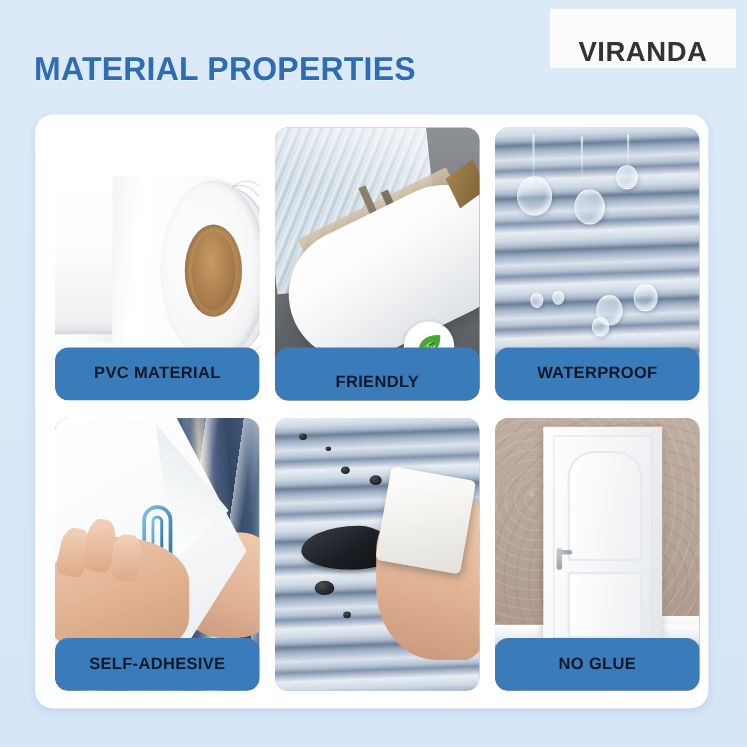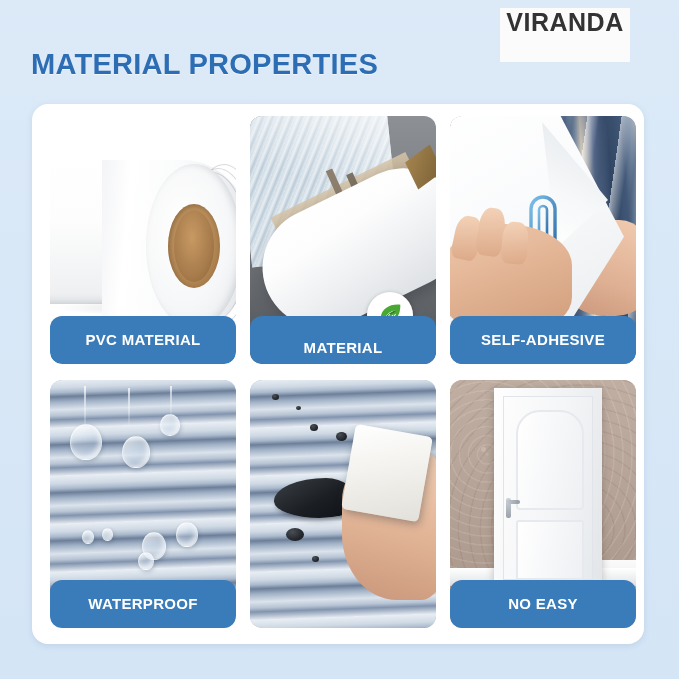--- a/index.html
+++ b/index.html
@@ -5,22 +5,22 @@
   html,body{margin:0;padding:0;}
   body{
     width:679px;height:679px;overflow:hidden;
     font-family:"Liberation Sans", sans-serif;
     background:linear-gradient(180deg,#dceaf8 0%, #d9e8f7 40%, #d4e5f6 100%);
   }
   .page{position:relative;width:679px;height:679px;}
 
   
   .brand-box{
-    position:absolute;left:500px;top:8px;width:130px;height:54px;
-    background:#fbfbfb;display:flex;align-items:flex-start;justify-content:center;
+    position:absolute;left:500px;top:8px;width:169px;height:54px;
+    background:#fbfbfb;display:flex;align-items:flex-end;justify-content:center;
   }
   .brand-text{
     font-size:25px;font-weight:bold;color:#333333;letter-spacing:.5px;
     font-family:"Liberation Sans", sans-serif;
   }
   .page-title{
     position:absolute;left:31px;top:47px;
     font-size:30px;font-weight:bold;color:#2d6db4;
     letter-spacing:.2px;
     transform:scaleX(.97);transform-origin:left center;
@@ -38,21 +38,21 @@
     display:grid;grid-template-columns:repeat(3,186px);
     grid-template-rows:248px 248px;
     column-gap:14px;row-gap:16px;
   }
 
   
   .tile{position:relative;width:186px;height:248px;border-radius:12px;overflow:hidden;}
   .tile-img{position:absolute;inset:0;border-radius:12px;overflow:hidden;}
   .label{
     position:absolute;left:0;right:0;bottom:0;height:48px;
-    background:#3a7cba;color:#ffffff;
+    background:#3a7cba;color:#0f172a;
     display:flex;align-items:center;justify-content:center;text-align:center;
     border-radius:12px;
     font-size:15px;font-weight:bold;letter-spacing:.3px;line-height:1.02;
     padding:0 4px;box-sizing:border-box;
   }
   .label.two-line{font-size:15px;line-height:1.05;}
 
   
   .t1{background:#ffffff;}
   .roll-sheet{
@@ -303,23 +303,41 @@
               <path d="M7 27c2-7 7-12 14-15" stroke="#2e7d1f" stroke-width="1.6" fill="none" stroke-linecap="round"></path>
               <g stroke="#ffffff" stroke-width="1.1" opacity=".9">
                 <path d="M13 19l3-4M16 20l3-4M19 19l3-4M11 21l2-3"></path>
               </g>
             </svg>
           </div>
         </div>
         <div class="label two-line">
           <span>
             <br>
-            <span>MATERIAL</span>
+            <span>FRIENDLY</span>
           </span>
         </div>
+      </div>
+
+      <div class="tile t4">
+        <div class="tile-img">
+          <div class="wood"></div>
+          <div class="trail" style="left:34px;top:6px;height:46px;"></div>
+          <div class="trail" style="left:78px;top:8px;height:40px;"></div>
+          <div class="trail" style="left:120px;top:6px;height:30px;"></div>
+          <div class="drop" style="left:20px;top:44px;width:30px;height:34px;"></div>
+          <div class="drop" style="left:72px;top:56px;width:26px;height:30px;"></div>
+          <div class="drop" style="left:110px;top:34px;width:18px;height:20px;"></div>
+          <div class="drop" style="left:92px;top:152px;width:22px;height:26px;"></div>
+          <div class="drop" style="left:126px;top:142px;width:20px;height:23px;"></div>
+          <div class="drop" style="left:32px;top:150px;width:10px;height:12px;"></div>
+          <div class="drop" style="left:52px;top:148px;width:9px;height:11px;"></div>
+          <div class="drop" style="left:88px;top:172px;width:14px;height:16px;"></div>
+        </div>
+        <div class="label">WATERPROOF</div>
       </div>
 
       <div class="tile t3">
         <div class="tile-img">
           <div class="marble"></div>
           <div class="hand-r"></div>
           <div class="peel"></div>
           <div class="peel-fold"></div>
           <span class="clip">
             <svg width="30" height="60" viewBox="0 0 30 60" aria-hidden="true">
@@ -334,38 +352,20 @@
             </svg>
           </span>
           <div class="hand-l"></div>
           <div class="finger" style="left:4px;bottom:104px;width:26px;height:44px;transform:rotate(12deg);"></div>
           <div class="finger" style="left:28px;bottom:108px;width:26px;height:48px;transform:rotate(8deg);"></div>
           <div class="finger" style="left:52px;bottom:100px;width:26px;height:42px;transform:rotate(4deg);"></div>
         </div>
         <div class="label">SELF-ADHESIVE</div>
       </div>
 
-      <div class="tile t4">
-        <div class="tile-img">
-          <div class="wood"></div>
-          <div class="trail" style="left:34px;top:6px;height:46px;"></div>
-          <div class="trail" style="left:78px;top:8px;height:40px;"></div>
-          <div class="trail" style="left:120px;top:6px;height:30px;"></div>
-          <div class="drop" style="left:20px;top:44px;width:30px;height:34px;"></div>
-          <div class="drop" style="left:72px;top:56px;width:26px;height:30px;"></div>
-          <div class="drop" style="left:110px;top:34px;width:18px;height:20px;"></div>
-          <div class="drop" style="left:92px;top:152px;width:22px;height:26px;"></div>
-          <div class="drop" style="left:126px;top:142px;width:20px;height:23px;"></div>
-          <div class="drop" style="left:32px;top:150px;width:10px;height:12px;"></div>
-          <div class="drop" style="left:52px;top:148px;width:9px;height:11px;"></div>
-          <div class="drop" style="left:88px;top:172px;width:14px;height:16px;"></div>
-        </div>
-        <div class="label">WATERPROOF</div>
-      </div>
-
       <div class="tile t5">
         <div class="tile-img">
           <div class="wood"></div>
           <div class="stain" style="left:22px;top:14px;width:7px;height:6px;"></div>
           <div class="stain" style="left:46px;top:26px;width:5px;height:4px;"></div>
           <div class="stain" style="left:60px;top:44px;width:8px;height:7px;"></div>
           <div class="stain" style="left:86px;top:52px;width:11px;height:9px;"></div>
           <div class="stain-big"></div>
           <div class="stain" style="left:36px;top:148px;width:18px;height:13px;"></div>
           <div class="stain" style="left:62px;top:176px;width:7px;height:6px;"></div>
@@ -380,18 +380,18 @@
           <div class="wall-tex"></div>
           <div class="baseboard-r"></div>
           <div class="baseboard"></div>
           <div class="door-frame"></div>
           <div class="door"></div>
           <div class="panel-top"></div>
           <div class="panel-bot"></div>
           <div class="handle"></div>
           <div class="handle-bar"></div>
         </div>
-        <div class="label">NO EASY</div>
+        <div class="label">NO GLUE</div>
       </div>
 
     </div>
   </div>
 </div>
 
 </body></html>

